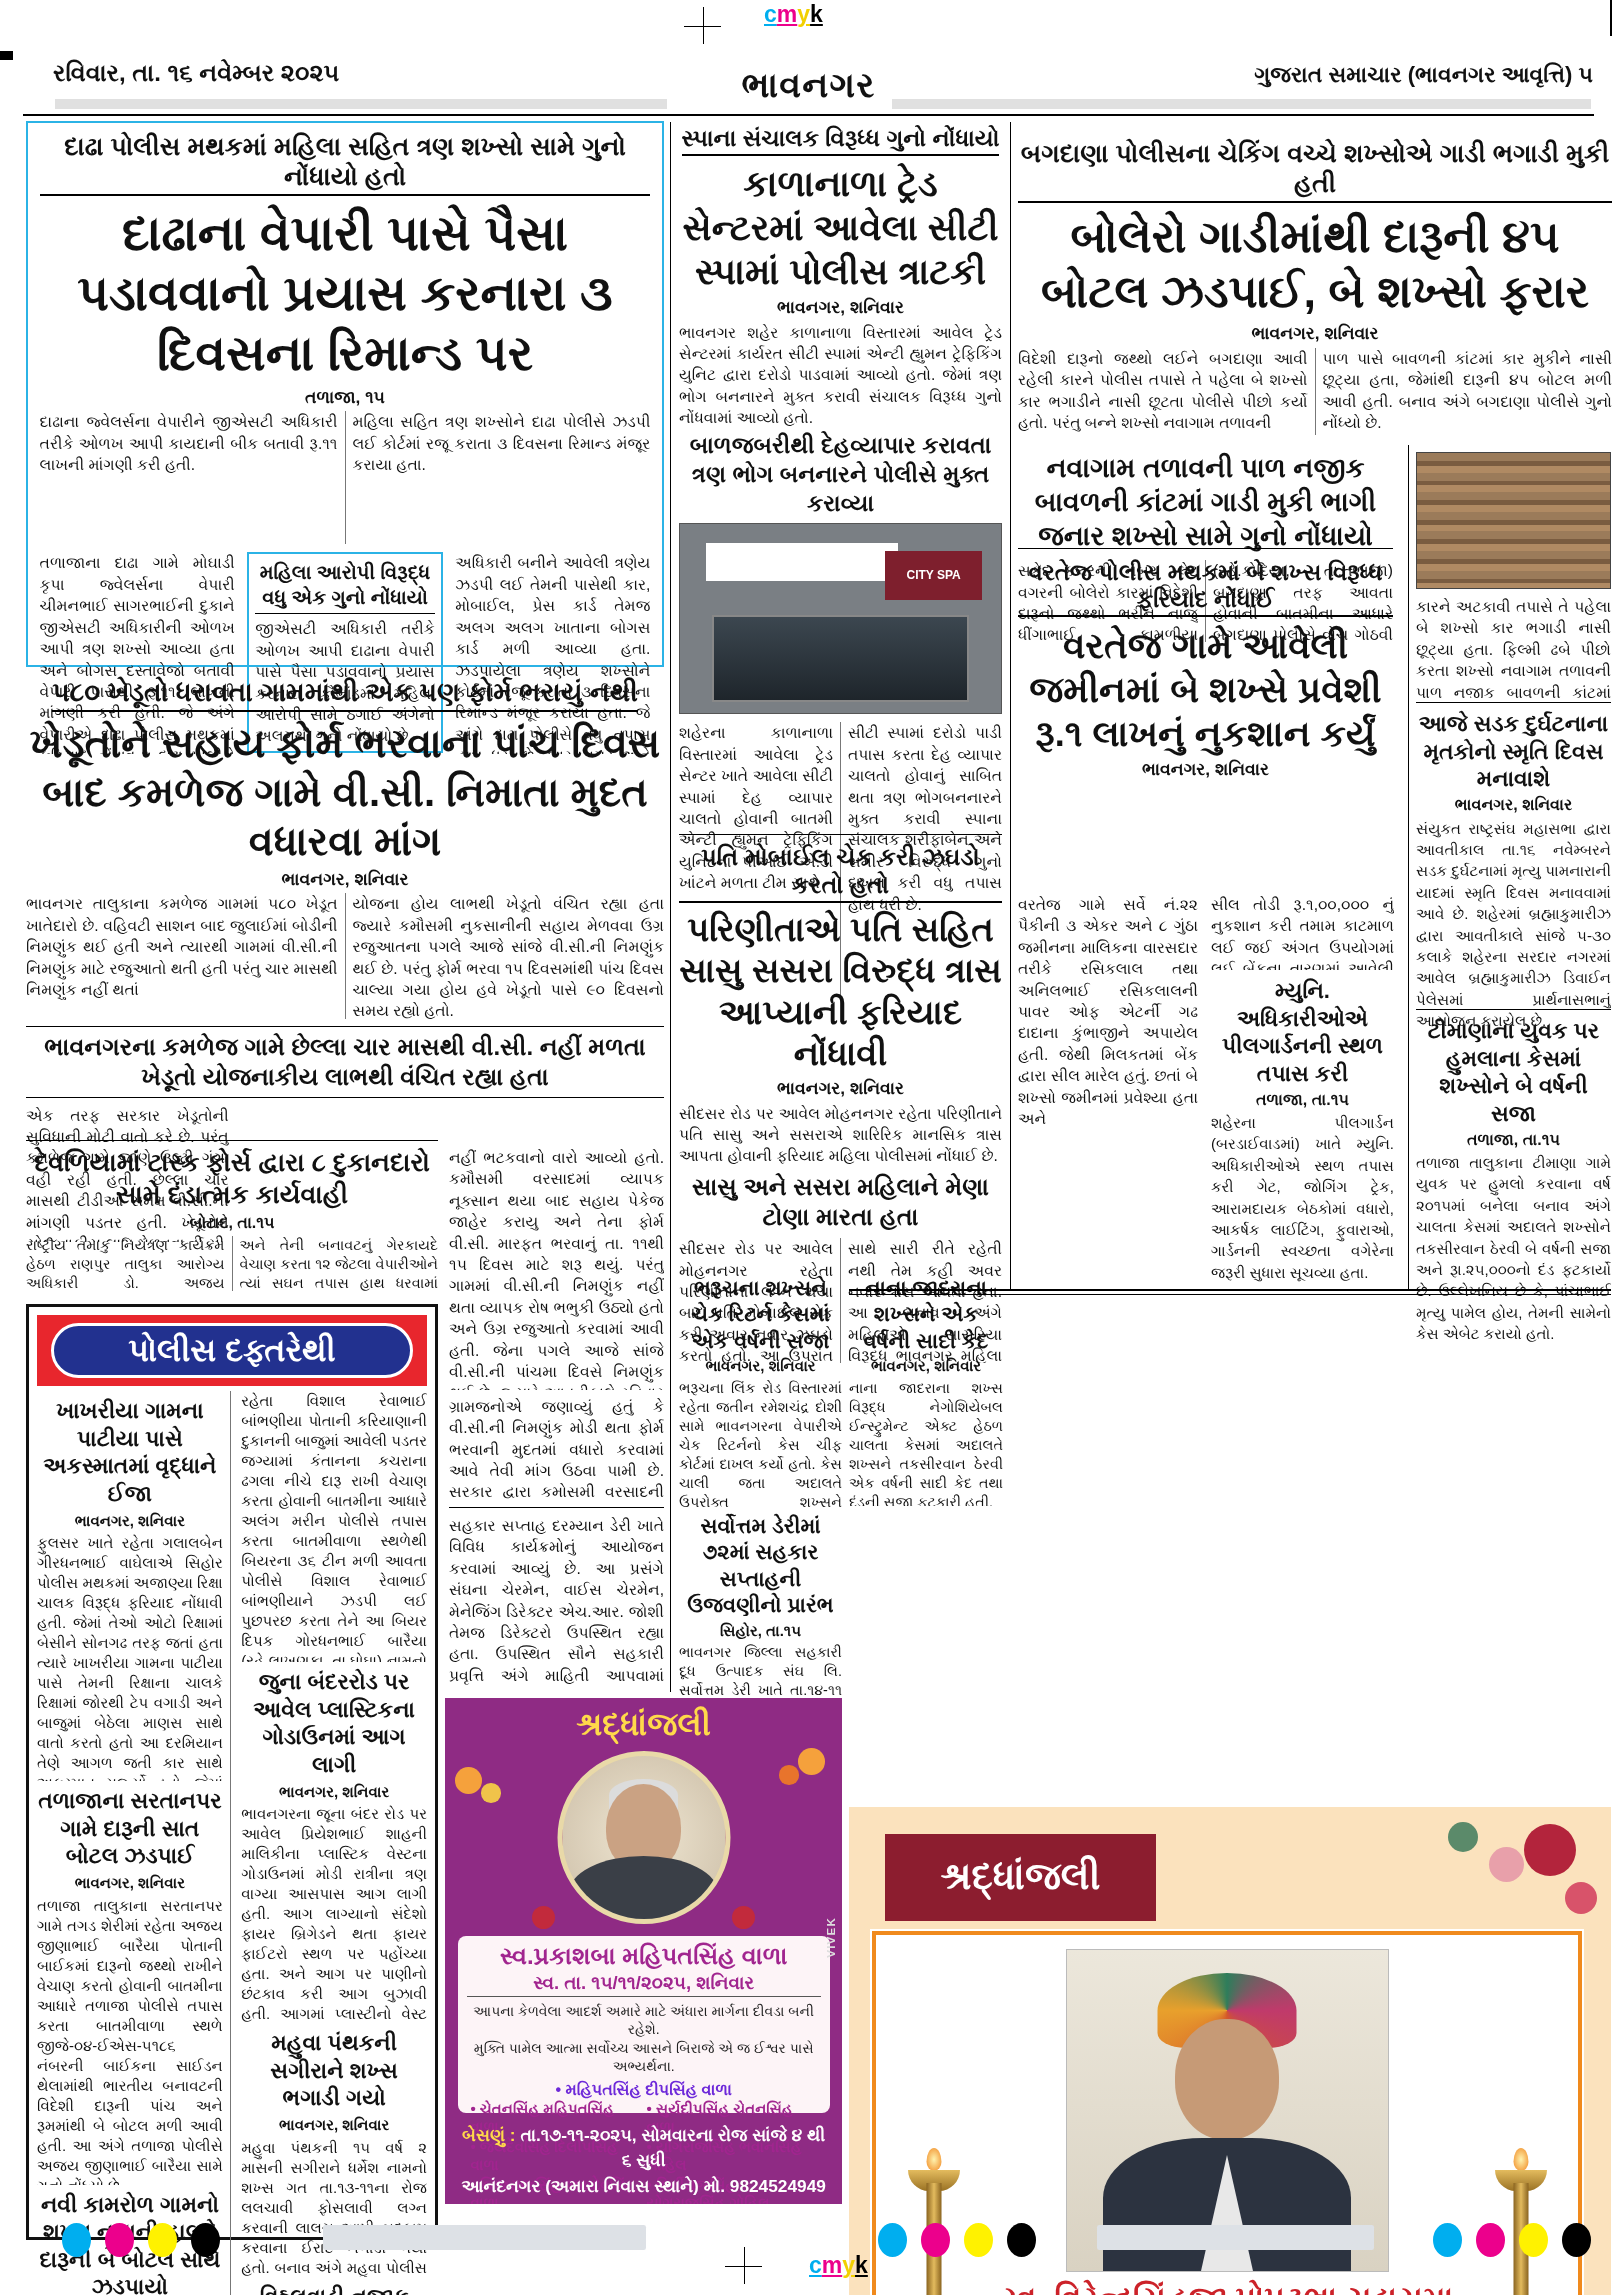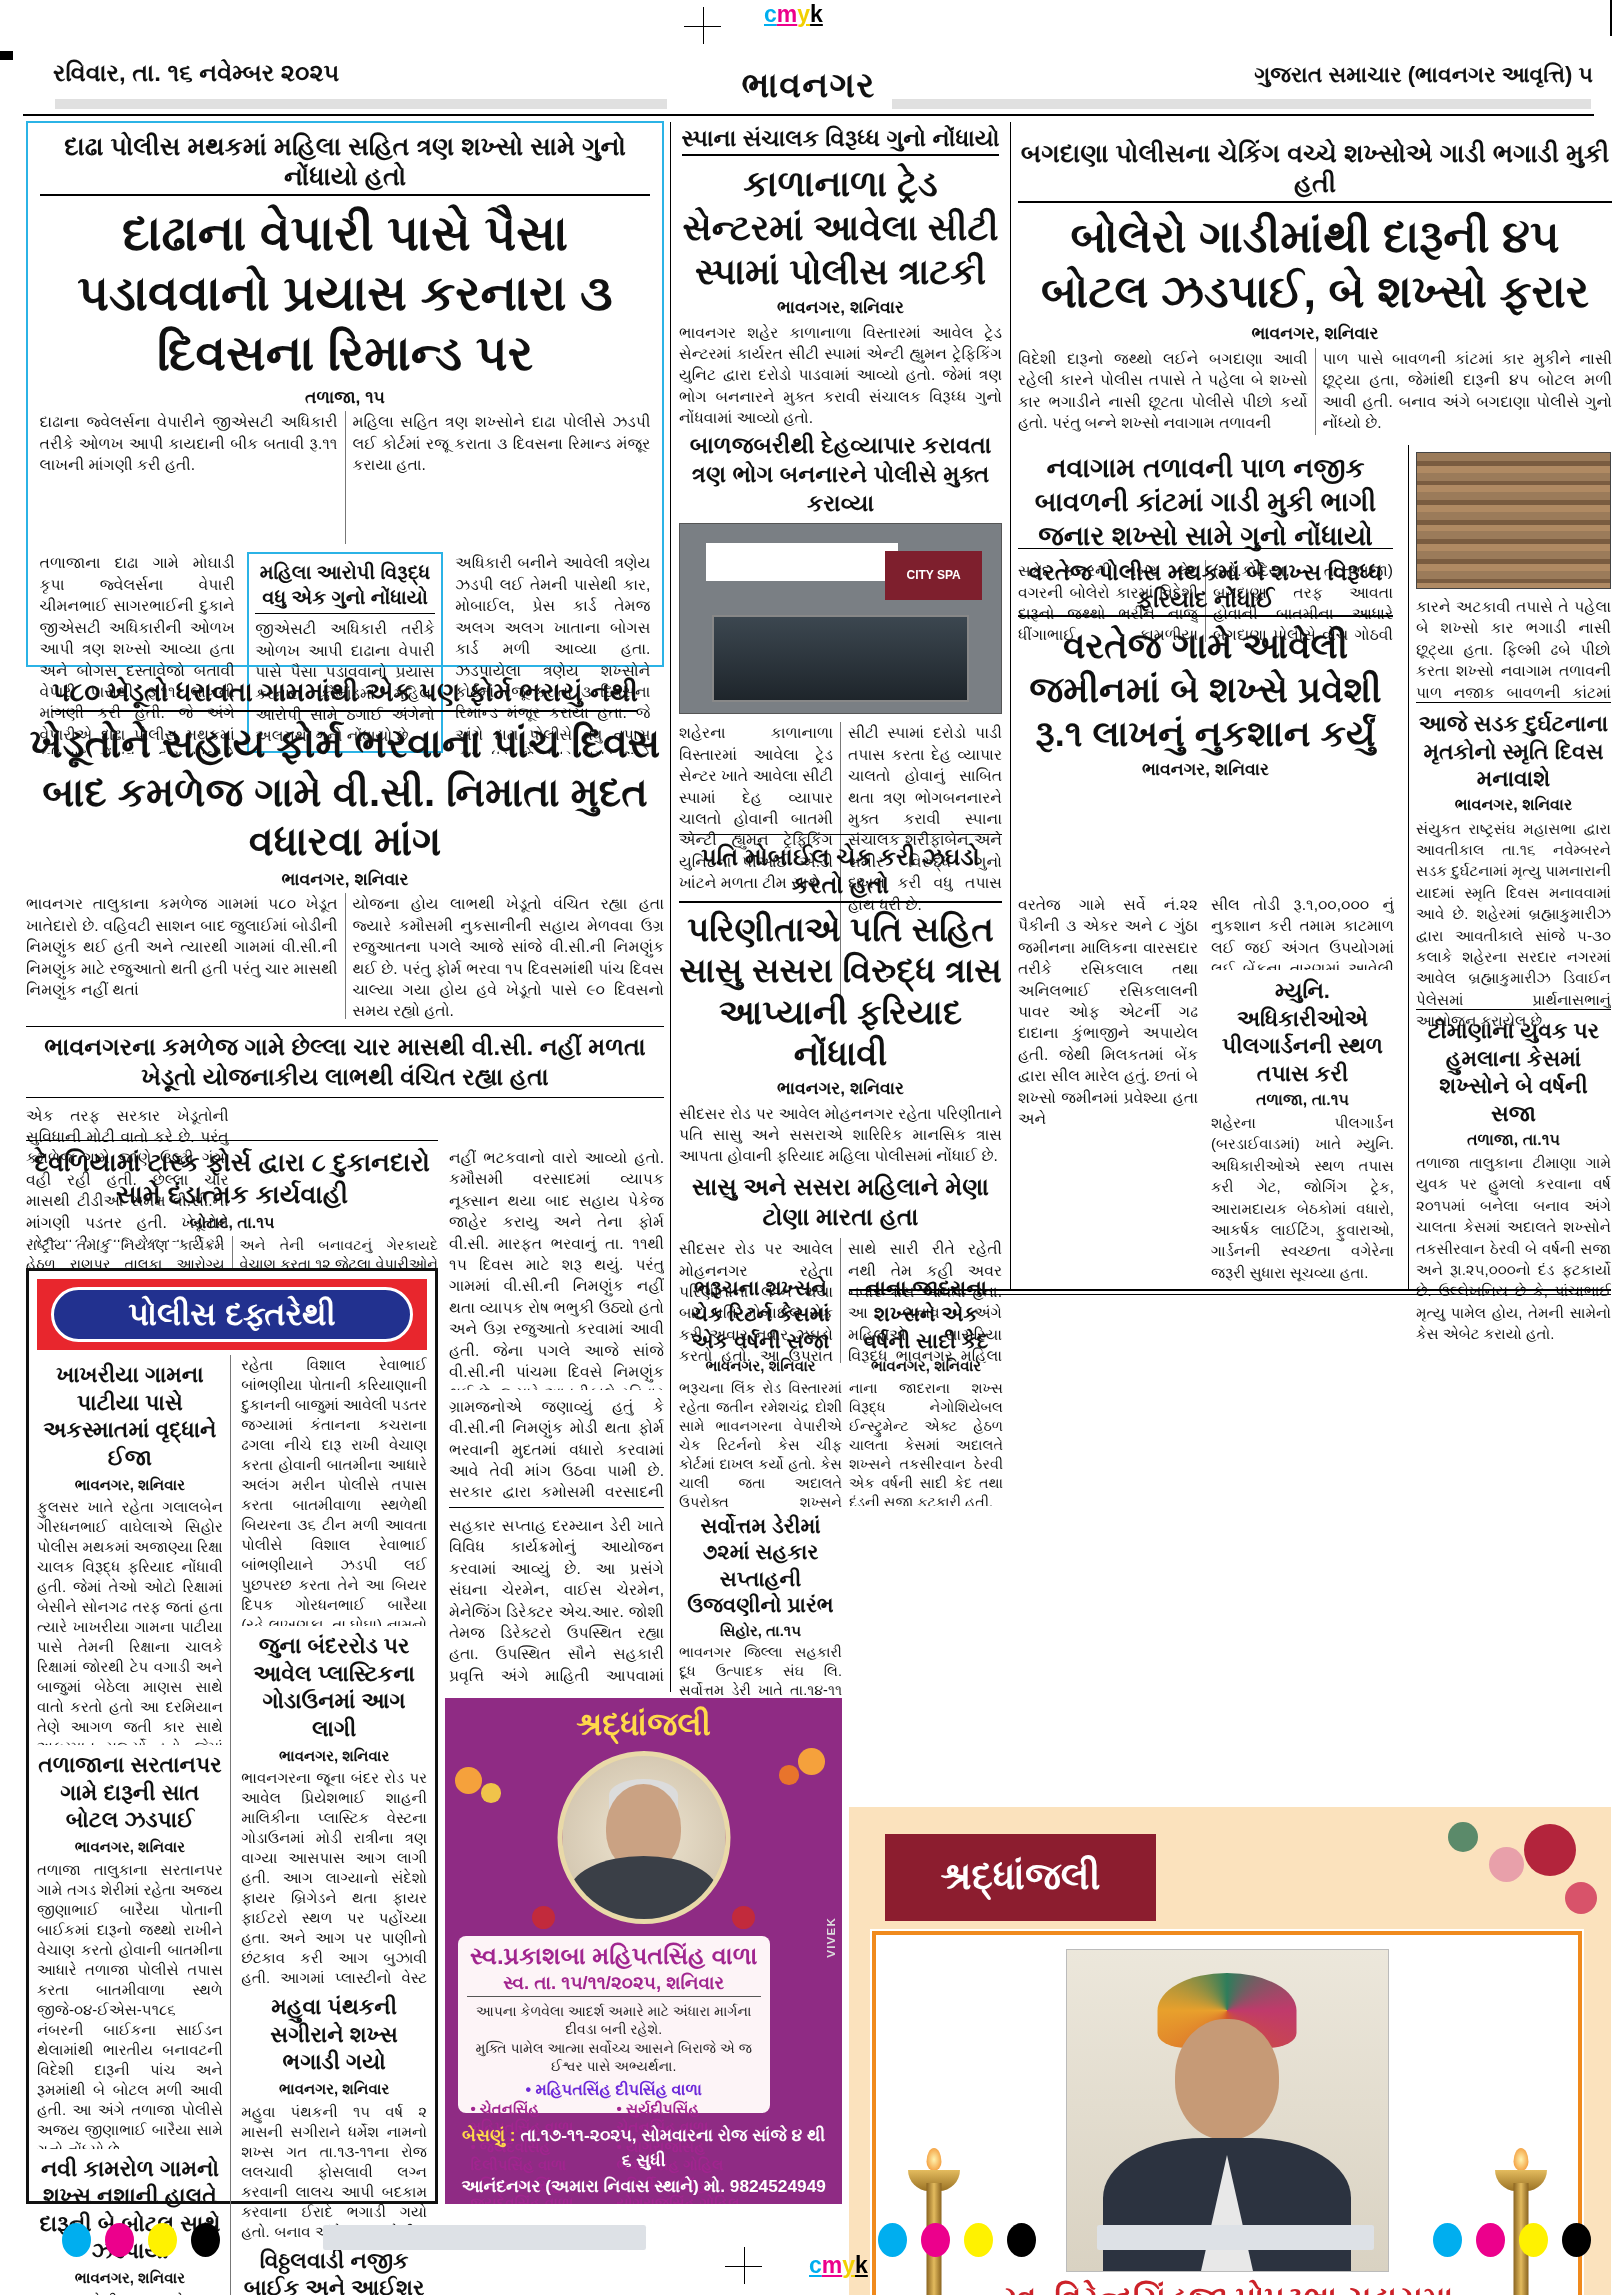--- a/index.html
+++ b/index.html
@@ -42,34 +42,34 @@
   .innerblue .t { font-weight:bold; font-size:19.6px; text-align:center; line-height:1.25; border-bottom:1.7px solid #000; padding-bottom:3.5px; margin-bottom:4.6px;}
 
   
   .photo-spa { background:#7a7f84; position:relative; overflow:hidden; border:0.6px solid #555; }
   .spa-sign { position:absolute; left:8%; top:10%; width:60%; height:20%; background:#fff; }
   .spa-board { position:absolute; right:6%; top:14%; width:30%; height:26%; background:#7e1f2d; color:#fff; font-weight:bold; font-size:12px; display:flex; align-items:center; justify-content:center; }
   .spa-glass { position:absolute; left:10%; bottom:6%; width:80%; height:46%; background:linear-gradient(#3c4750,#1e252b); border:2.3px solid #888; }
   .photo-tex { background:repeating-linear-gradient(180deg,#9b7b5a 0 8px,#7a5c40 8px 12.7px,#b08a63 12.7px 19.6px); border:0.6px solid #444; }
 
   
-  .policebox { border:3.5px solid #111; background:#fff; padding:8px; }
+  .policebox { border:3.5px solid #111; background:#fff; padding:8px;margin-top:36px; }
   .police-banner-red { background:#e8262d; padding:8px 14px; }
   .police-banner-blue { background:#22318f; border:3.5px solid #fff; border-radius:28px; color:#fff; font-size:32px; font-weight:bold; text-align:center; padding:5.8px 0; }
   .pitem-h { font-weight:bold; font-size:22px; text-align:center; line-height:1.25; padding:5.8px 0 1.2px; }
   .pbody { font-size:15px; line-height:20px; text-align:justify; }
 
   
   .purple-ad { background:#8f2b84; position:relative; overflow:hidden; }
   .purple-title { color:#ffd94a; font-size:32px; font-weight:bold; text-align:center; padding-top:8px; }
   .wphoto-wrap { position:absolute; left:50%; transform:translateX(-50%); top:53px; width:173px; height:173px; border-radius:50%; background:radial-gradient(#efe6d2,#cbbda6); border:5.8px solid #e9d9a8; overflow:hidden; }
   .w-head { position:absolute; left:50%; transform:translateX(-50%); top:28px; width:75px; height:87px; border-radius:50% 50% 45% 45%; background:#caa283; }
   .w-hair { position:absolute; left:50%; transform:translateX(-50%); top:23px; width:69px; height:32px; border-radius:50% 50% 0 0; background:#dcdcdc; }
   .w-saree { position:absolute; left:50%; transform:translateX(-50%); bottom:-11.6px; width:150px; height:75px; border-radius:50% 50% 0 0; background:#3a3f47; }
-  .purple-panel { position:absolute; left:12.7px; top:238px; width:312px; height:177px; background:#fdf4f7; border-radius:8px; padding:5.8px 9.2px; }
+  .purple-panel { position:absolute; left:12.7px; top:238px; width:372px; height:177px; background:#fdf4f7; border-radius:8px; padding:5.8px 9.2px; }
   .pp-name { color:#a1258f; font-weight:bold; font-size:24px; text-align:center; }
   .pp-date { color:#a1258f; font-weight:bold; font-size:18.5px; text-align:center; padding:2.3px 0; border-bottom:1.7px solid #555; margin-bottom:4.6px; }
   .pp-trib { font-size:14px; line-height:18.5px; text-align:center; color:#222; }
   .pp-head { color:#6d28d9; font-weight:bold; font-size:16px; text-align:center; padding:4.6px 0 1.2px; }
   .pp-names { display:grid; grid-template-columns:1fr 1fr; column-gap:5.8px; row-gap:2.3px; padding:0 3.5px; }
   .pp-names div { color:#a1258f; font-weight:bold; font-size:15px; }
   .pp-foot { position:absolute; left:12.7px; top:425px; width:372px; color:#fff; font-weight:bold; font-size:17.3px; text-align:center; line-height:25.4px; }
   .pp-foot .y { color:#ffd94a; }
   .flower { border-radius:50%; position:absolute; }
 

